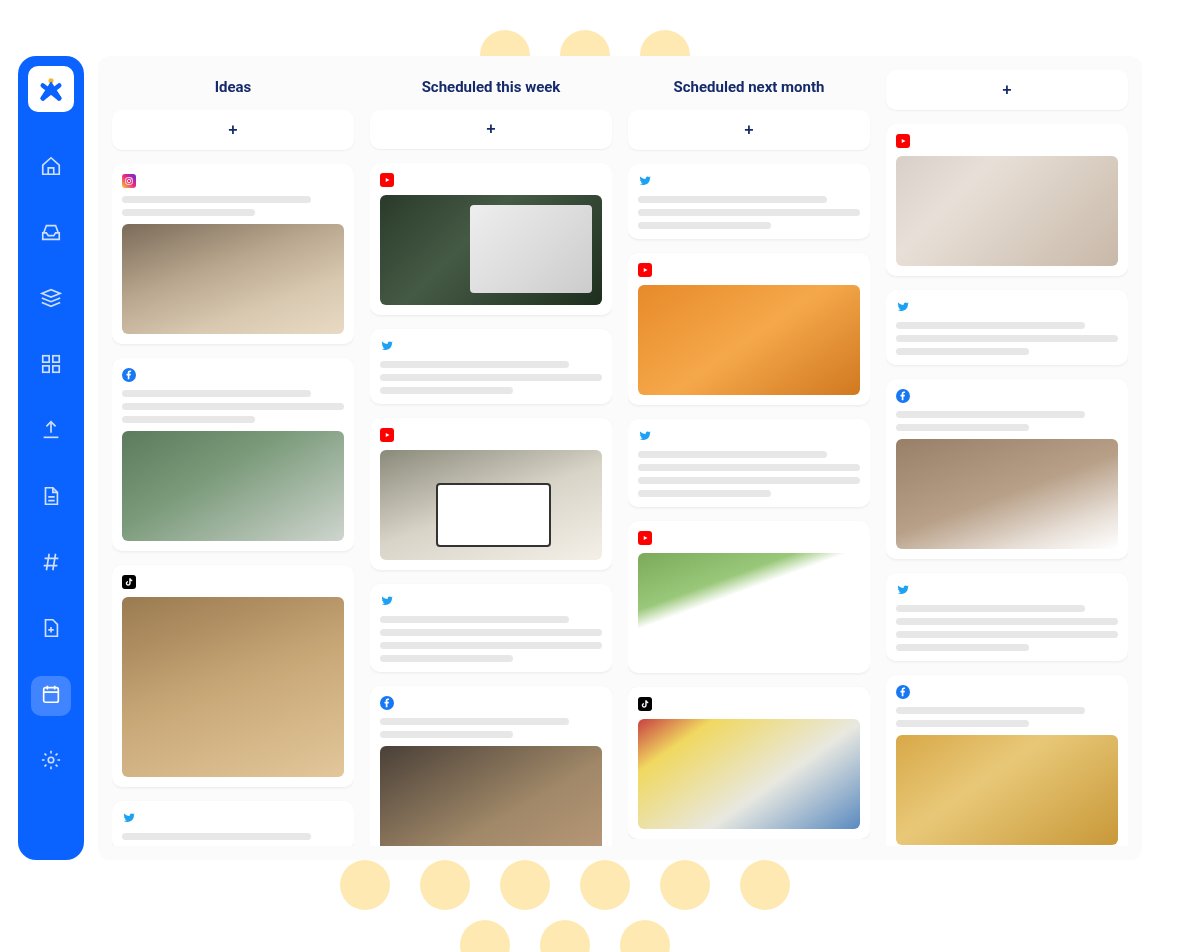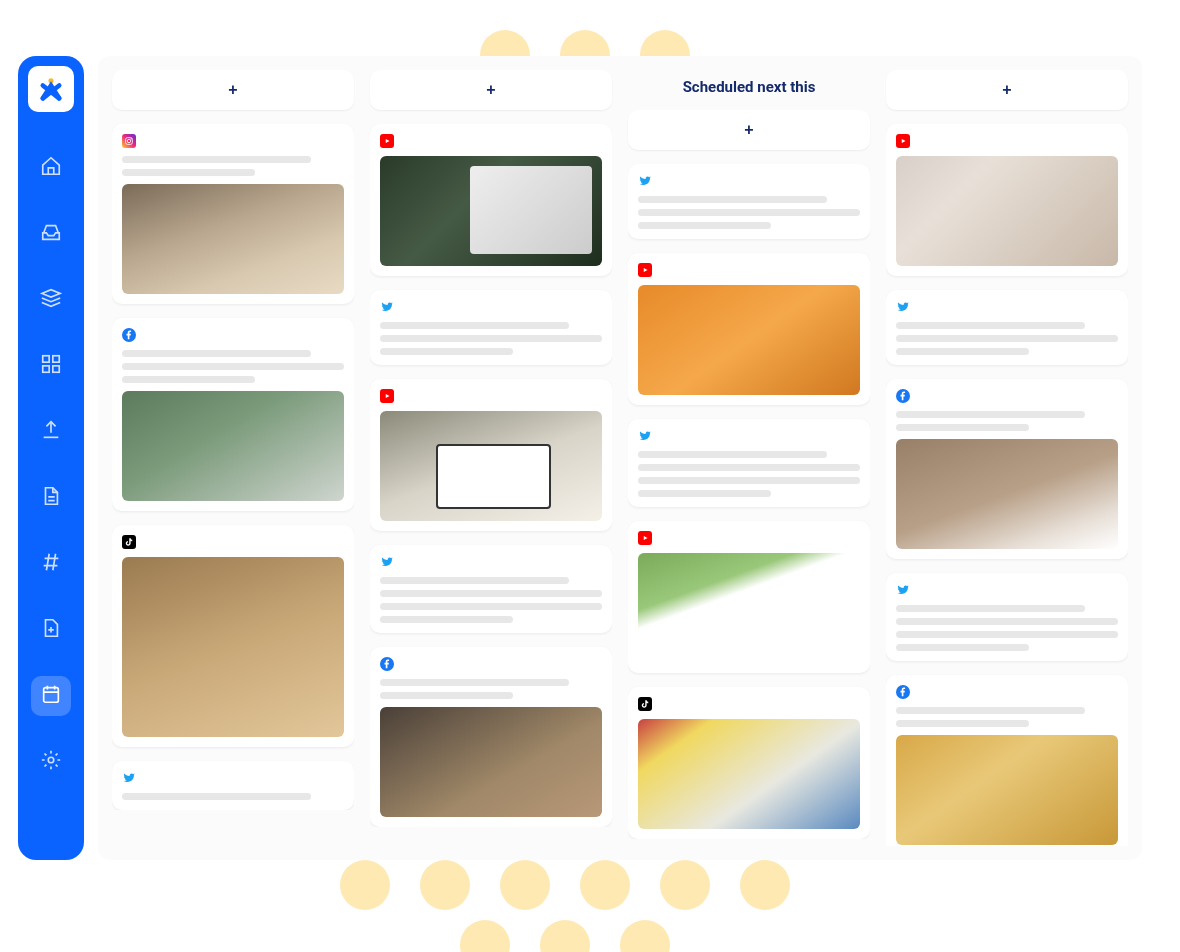--- a/index.html
+++ b/index.html
@@ -246,20 +246,21 @@
           <span><svg viewBox="0 0 24 24">
               <circle cx="12" cy="12" r="3"></circle>
               <path d="M12 2 V5 M12 19 V22 M4.9 4.9 L7 7 M17 17 L19.1 19.1 M2 12 H5 M19 12 H22 M4.9 19.1 L7 17 M17 7 L19.1 4.9"></path>
             </svg></span>
         </div>
       </div>
   </div>
 
   <div class="board" id="board">
       <div class="column">
+        <div class="col-title">Ideas</div>
         <button class="add-btn">+</button>
         <div class="card-list">
           <div class="card">
             <span class="platform-icon pi-instagram">
               <svg viewBox="0 0 24 24">
                 <rect x="4" y="4" width="16" height="16" rx="4" fill="none" stroke="#fff" stroke-width="2"></rect>
                 <circle cx="12" cy="12" r="4" fill="none" stroke="#fff" stroke-width="2"></circle>
                 <circle cx="17" cy="7" r="1.4" fill="#fff"></circle>
               </svg>
             </span>
@@ -292,145 +293,146 @@
           </div>
           <div class="card">
             <span class="platform-icon pi-twitter">
               <svg viewBox="0 0 24 24">
                 <path fill="#1da1f2" d="M22 5.9c-.7.3-1.5.6-2.3.7.8-.5 1.5-1.3 1.8-2.3-.8.5-1.7.8-2.6 1-1.5-1.6-4.1-1.3-5.3.6-.5.8-.7 1.8-.5 2.7C9 8.4 5.9 6.8 3.8 4.2c-1 1.8-.5 4 1.2 5.1-.6 0-1.2-.2-1.8-.5 0 1.9 1.3 3.5 3.2 3.9-.6.2-1.2.2-1.8.1.5 1.6 2 2.7 3.7 2.7-1.5 1.2-3.4 1.8-5.3 1.7 1.8 1.2 4 1.8 6.2 1.8 7.5 0 11.6-6.3 11.3-12 .8-.6 1.5-1.3 2-2.1z"></path>
               </svg>
             </span>
             <div class="skel-lines">
               <div class="skel med"></div>
             </div>
+          </div>
+        </div>
+      </div>
+      <div class="column">
+        <div class="col-title">Scheduled this week</div>
+        <button class="add-btn">+</button>
+        <div class="card-list">
+          <div class="card">
+            <span class="platform-icon pi-youtube">
+              <svg viewBox="0 0 24 24">
+                <polygon points="9,7 9,17 18,12" fill="#fff"></polygon>
+              </svg>
+            </span>
+            <div class="thumb tall img-cans"></div>
+          </div>
+          <div class="card">
+            <span class="platform-icon pi-twitter">
+              <svg viewBox="0 0 24 24">
+                <path fill="#1da1f2" d="M22 5.9c-.7.3-1.5.6-2.3.7.8-.5 1.5-1.3 1.8-2.3-.8.5-1.7.8-2.6 1-1.5-1.6-4.1-1.3-5.3.6-.5.8-.7 1.8-.5 2.7C9 8.4 5.9 6.8 3.8 4.2c-1 1.8-.5 4 1.2 5.1-.6 0-1.2-.2-1.8-.5 0 1.9 1.3 3.5 3.2 3.9-.6.2-1.2.2-1.8.1.5 1.6 2 2.7 3.7 2.7-1.5 1.2-3.4 1.8-5.3 1.7 1.8 1.2 4 1.8 6.2 1.8 7.5 0 11.6-6.3 11.3-12 .8-.6 1.5-1.3 2-2.1z"></path>
+              </svg>
+            </span>
+            <div class="skel-lines">
+              <div class="skel med"></div>
+              <div class="skel "></div>
+              <div class="skel short"></div>
+            </div>
+          </div>
+          <div class="card">
+            <span class="platform-icon pi-youtube">
+              <svg viewBox="0 0 24 24">
+                <polygon points="9,7 9,17 18,12" fill="#fff"></polygon>
+              </svg>
+            </span>
+            <div class="thumb tall img-rockscooler"></div>
+          </div>
+          <div class="card">
+            <span class="platform-icon pi-twitter">
+              <svg viewBox="0 0 24 24">
+                <path fill="#1da1f2" d="M22 5.9c-.7.3-1.5.6-2.3.7.8-.5 1.5-1.3 1.8-2.3-.8.5-1.7.8-2.6 1-1.5-1.6-4.1-1.3-5.3.6-.5.8-.7 1.8-.5 2.7C9 8.4 5.9 6.8 3.8 4.2c-1 1.8-.5 4 1.2 5.1-.6 0-1.2-.2-1.8-.5 0 1.9 1.3 3.5 3.2 3.9-.6.2-1.2.2-1.8.1.5 1.6 2 2.7 3.7 2.7-1.5 1.2-3.4 1.8-5.3 1.7 1.8 1.2 4 1.8 6.2 1.8 7.5 0 11.6-6.3 11.3-12 .8-.6 1.5-1.3 2-2.1z"></path>
+              </svg>
+            </span>
+            <div class="skel-lines">
+              <div class="skel med"></div>
+              <div class="skel "></div>
+              <div class="skel "></div>
+              <div class="skel short"></div>
+            </div>
+          </div>
+          <div class="card">
+            <span class="platform-icon pi-facebook">
+              <svg viewBox="0 0 24 24">
+                <path fill="#fff" d="M13 22V13h3l.5-4H13V7c0-1 .3-2 2-2h2V1.2C16.3 1.1 15.2 1 14 1c-3 0-5 1.8-5 5v3H6v4h3v9h4z"></path>
+              </svg>
+            </span>
+            <div class="skel-lines">
+              <div class="skel med"></div>
+              <div class="skel short"></div>
+            </div>
+            <div class="thumb tall img-canyon"></div>
+          </div>
+        </div>
+      </div>
+      <div class="column">
+        <div class="col-title">Scheduled next month</div>
+        <button class="add-btn">+</button>
+        <div class="card-list">
+          <div class="card">
+            <span class="platform-icon pi-twitter">
+              <svg viewBox="0 0 24 24">
+                <path fill="#1da1f2" d="M22 5.9c-.7.3-1.5.6-2.3.7.8-.5 1.5-1.3 1.8-2.3-.8.5-1.7.8-2.6 1-1.5-1.6-4.1-1.3-5.3.6-.5.8-.7 1.8-.5 2.7C9 8.4 5.9 6.8 3.8 4.2c-1 1.8-.5 4 1.2 5.1-.6 0-1.2-.2-1.8-.5 0 1.9 1.3 3.5 3.2 3.9-.6.2-1.2.2-1.8.1.5 1.6 2 2.7 3.7 2.7-1.5 1.2-3.4 1.8-5.3 1.7 1.8 1.2 4 1.8 6.2 1.8 7.5 0 11.6-6.3 11.3-12 .8-.6 1.5-1.3 2-2.1z"></path>
+              </svg>
+            </span>
+            <div class="skel-lines">
+              <div class="skel med"></div>
+              <div class="skel "></div>
+              <div class="skel short"></div>
+            </div>
+          </div>
+          <div class="card">
+            <span class="platform-icon pi-youtube">
+              <svg viewBox="0 0 24 24">
+                <polygon points="9,7 9,17 18,12" fill="#fff"></polygon>
+              </svg>
+            </span>
+            <div class="thumb tall img-drink"></div>
+          </div>
+          <div class="card">
+            <span class="platform-icon pi-twitter">
+              <svg viewBox="0 0 24 24">
+                <path fill="#1da1f2" d="M22 5.9c-.7.3-1.5.6-2.3.7.8-.5 1.5-1.3 1.8-2.3-.8.5-1.7.8-2.6 1-1.5-1.6-4.1-1.3-5.3.6-.5.8-.7 1.8-.5 2.7C9 8.4 5.9 6.8 3.8 4.2c-1 1.8-.5 4 1.2 5.1-.6 0-1.2-.2-1.8-.5 0 1.9 1.3 3.5 3.2 3.9-.6.2-1.2.2-1.8.1.5 1.6 2 2.7 3.7 2.7-1.5 1.2-3.4 1.8-5.3 1.7 1.8 1.2 4 1.8 6.2 1.8 7.5 0 11.6-6.3 11.3-12 .8-.6 1.5-1.3 2-2.1z"></path>
+              </svg>
+            </span>
+            <div class="skel-lines">
+              <div class="skel med"></div>
+              <div class="skel "></div>
+              <div class="skel "></div>
+              <div class="skel short"></div>
+            </div>
+          </div>
+          <div class="card">
+            <span class="platform-icon pi-youtube">
+              <svg viewBox="0 0 24 24">
+                <polygon points="9,7 9,17 18,12" fill="#fff"></polygon>
+              </svg>
+            </span>
+            <div class="thumb tall img-whitecooler"></div>
+          </div>
+          <div class="card">
+            <span class="platform-icon pi-tiktok">
+              <svg viewBox="0 0 24 24">
+                <path fill="#fff" d="M16 3c.3 2 1.8 3.5 3.8 3.7V10c-1.4 0-2.7-.4-3.8-1.2v6.3c0 3.2-2.6 5.9-5.9 5.9S4.2 18.3 4.2 15.1c0-3 2.3-5.5 5.2-5.8v3.3c-1.2.3-2 1.3-2 2.5 0 1.4 1.2 2.6 2.6 2.6s2.6-1.2 2.6-2.6V3H16z"></path>
+              </svg>
+            </span>
+            <div class="thumb tall img-coolerkayak"></div>
           </div>
         </div>
       </div>
       <div class="column">
         <button class="add-btn">+</button>
         <div class="card-list">
           <div class="card">
             <span class="platform-icon pi-youtube">
               <svg viewBox="0 0 24 24">
                 <polygon points="9,7 9,17 18,12" fill="#fff"></polygon>
               </svg>
             </span>
-            <div class="thumb tall img-cans"></div>
-          </div>
-          <div class="card">
-            <span class="platform-icon pi-twitter">
-              <svg viewBox="0 0 24 24">
-                <path fill="#1da1f2" d="M22 5.9c-.7.3-1.5.6-2.3.7.8-.5 1.5-1.3 1.8-2.3-.8.5-1.7.8-2.6 1-1.5-1.6-4.1-1.3-5.3.6-.5.8-.7 1.8-.5 2.7C9 8.4 5.9 6.8 3.8 4.2c-1 1.8-.5 4 1.2 5.1-.6 0-1.2-.2-1.8-.5 0 1.9 1.3 3.5 3.2 3.9-.6.2-1.2.2-1.8.1.5 1.6 2 2.7 3.7 2.7-1.5 1.2-3.4 1.8-5.3 1.7 1.8 1.2 4 1.8 6.2 1.8 7.5 0 11.6-6.3 11.3-12 .8-.6 1.5-1.3 2-2.1z"></path>
-              </svg>
-            </span>
-            <div class="skel-lines">
-              <div class="skel med"></div>
-              <div class="skel "></div>
-              <div class="skel short"></div>
-            </div>
-          </div>
-          <div class="card">
-            <span class="platform-icon pi-youtube">
-              <svg viewBox="0 0 24 24">
-                <polygon points="9,7 9,17 18,12" fill="#fff"></polygon>
-              </svg>
-            </span>
-            <div class="thumb tall img-rockscooler"></div>
-          </div>
-          <div class="card">
-            <span class="platform-icon pi-twitter">
-              <svg viewBox="0 0 24 24">
-                <path fill="#1da1f2" d="M22 5.9c-.7.3-1.5.6-2.3.7.8-.5 1.5-1.3 1.8-2.3-.8.5-1.7.8-2.6 1-1.5-1.6-4.1-1.3-5.3.6-.5.8-.7 1.8-.5 2.7C9 8.4 5.9 6.8 3.8 4.2c-1 1.8-.5 4 1.2 5.1-.6 0-1.2-.2-1.8-.5 0 1.9 1.3 3.5 3.2 3.9-.6.2-1.2.2-1.8.1.5 1.6 2 2.7 3.7 2.7-1.5 1.2-3.4 1.8-5.3 1.7 1.8 1.2 4 1.8 6.2 1.8 7.5 0 11.6-6.3 11.3-12 .8-.6 1.5-1.3 2-2.1z"></path>
-              </svg>
-            </span>
-            <div class="skel-lines">
-              <div class="skel med"></div>
-              <div class="skel "></div>
-              <div class="skel "></div>
-              <div class="skel short"></div>
-            </div>
-          </div>
-          <div class="card">
-            <span class="platform-icon pi-facebook">
-              <svg viewBox="0 0 24 24">
-                <path fill="#fff" d="M13 22V13h3l.5-4H13V7c0-1 .3-2 2-2h2V1.2C16.3 1.1 15.2 1 14 1c-3 0-5 1.8-5 5v3H6v4h3v9h4z"></path>
-              </svg>
-            </span>
-            <div class="skel-lines">
-              <div class="skel med"></div>
-              <div class="skel short"></div>
-            </div>
-            <div class="thumb tall img-canyon"></div>
-          </div>
-        </div>
-      </div>
-      <div class="column">
-        <div class="col-title">Scheduled next this</div>
-        <button class="add-btn">+</button>
-        <div class="card-list">
-          <div class="card">
-            <span class="platform-icon pi-twitter">
-              <svg viewBox="0 0 24 24">
-                <path fill="#1da1f2" d="M22 5.9c-.7.3-1.5.6-2.3.7.8-.5 1.5-1.3 1.8-2.3-.8.5-1.7.8-2.6 1-1.5-1.6-4.1-1.3-5.3.6-.5.8-.7 1.8-.5 2.7C9 8.4 5.9 6.8 3.8 4.2c-1 1.8-.5 4 1.2 5.1-.6 0-1.2-.2-1.8-.5 0 1.9 1.3 3.5 3.2 3.9-.6.2-1.2.2-1.8.1.5 1.6 2 2.7 3.7 2.7-1.5 1.2-3.4 1.8-5.3 1.7 1.8 1.2 4 1.8 6.2 1.8 7.5 0 11.6-6.3 11.3-12 .8-.6 1.5-1.3 2-2.1z"></path>
-              </svg>
-            </span>
-            <div class="skel-lines">
-              <div class="skel med"></div>
-              <div class="skel "></div>
-              <div class="skel short"></div>
-            </div>
-          </div>
-          <div class="card">
-            <span class="platform-icon pi-youtube">
-              <svg viewBox="0 0 24 24">
-                <polygon points="9,7 9,17 18,12" fill="#fff"></polygon>
-              </svg>
-            </span>
-            <div class="thumb tall img-drink"></div>
-          </div>
-          <div class="card">
-            <span class="platform-icon pi-twitter">
-              <svg viewBox="0 0 24 24">
-                <path fill="#1da1f2" d="M22 5.9c-.7.3-1.5.6-2.3.7.8-.5 1.5-1.3 1.8-2.3-.8.5-1.7.8-2.6 1-1.5-1.6-4.1-1.3-5.3.6-.5.8-.7 1.8-.5 2.7C9 8.4 5.9 6.8 3.8 4.2c-1 1.8-.5 4 1.2 5.1-.6 0-1.2-.2-1.8-.5 0 1.9 1.3 3.5 3.2 3.9-.6.2-1.2.2-1.8.1.5 1.6 2 2.7 3.7 2.7-1.5 1.2-3.4 1.8-5.3 1.7 1.8 1.2 4 1.8 6.2 1.8 7.5 0 11.6-6.3 11.3-12 .8-.6 1.5-1.3 2-2.1z"></path>
-              </svg>
-            </span>
-            <div class="skel-lines">
-              <div class="skel med"></div>
-              <div class="skel "></div>
-              <div class="skel "></div>
-              <div class="skel short"></div>
-            </div>
-          </div>
-          <div class="card">
-            <span class="platform-icon pi-youtube">
-              <svg viewBox="0 0 24 24">
-                <polygon points="9,7 9,17 18,12" fill="#fff"></polygon>
-              </svg>
-            </span>
-            <div class="thumb tall img-whitecooler"></div>
-          </div>
-          <div class="card">
-            <span class="platform-icon pi-tiktok">
-              <svg viewBox="0 0 24 24">
-                <path fill="#fff" d="M16 3c.3 2 1.8 3.5 3.8 3.7V10c-1.4 0-2.7-.4-3.8-1.2v6.3c0 3.2-2.6 5.9-5.9 5.9S4.2 18.3 4.2 15.1c0-3 2.3-5.5 5.2-5.8v3.3c-1.2.3-2 1.3-2 2.5 0 1.4 1.2 2.6 2.6 2.6s2.6-1.2 2.6-2.6V3H16z"></path>
-              </svg>
-            </span>
-            <div class="thumb tall img-coolerkayak"></div>
-          </div>
-        </div>
-      </div>
-      <div class="column">
-        <button class="add-btn">+</button>
-        <div class="card-list">
-          <div class="card">
-            <span class="platform-icon pi-youtube">
-              <svg viewBox="0 0 24 24">
-                <polygon points="9,7 9,17 18,12" fill="#fff"></polygon>
-              </svg>
-            </span>
             <div class="thumb tall img-truly"></div>
           </div>
           <div class="card">
             <span class="platform-icon pi-twitter">
               <svg viewBox="0 0 24 24">
                 <path fill="#1da1f2" d="M22 5.9c-.7.3-1.5.6-2.3.7.8-.5 1.5-1.3 1.8-2.3-.8.5-1.7.8-2.6 1-1.5-1.6-4.1-1.3-5.3.6-.5.8-.7 1.8-.5 2.7C9 8.4 5.9 6.8 3.8 4.2c-1 1.8-.5 4 1.2 5.1-.6 0-1.2-.2-1.8-.5 0 1.9 1.3 3.5 3.2 3.9-.6.2-1.2.2-1.8.1.5 1.6 2 2.7 3.7 2.7-1.5 1.2-3.4 1.8-5.3 1.7 1.8 1.2 4 1.8 6.2 1.8 7.5 0 11.6-6.3 11.3-12 .8-.6 1.5-1.3 2-2.1z"></path>
               </svg>
             </span>
             <div class="skel-lines">
               <div class="skel med"></div>

